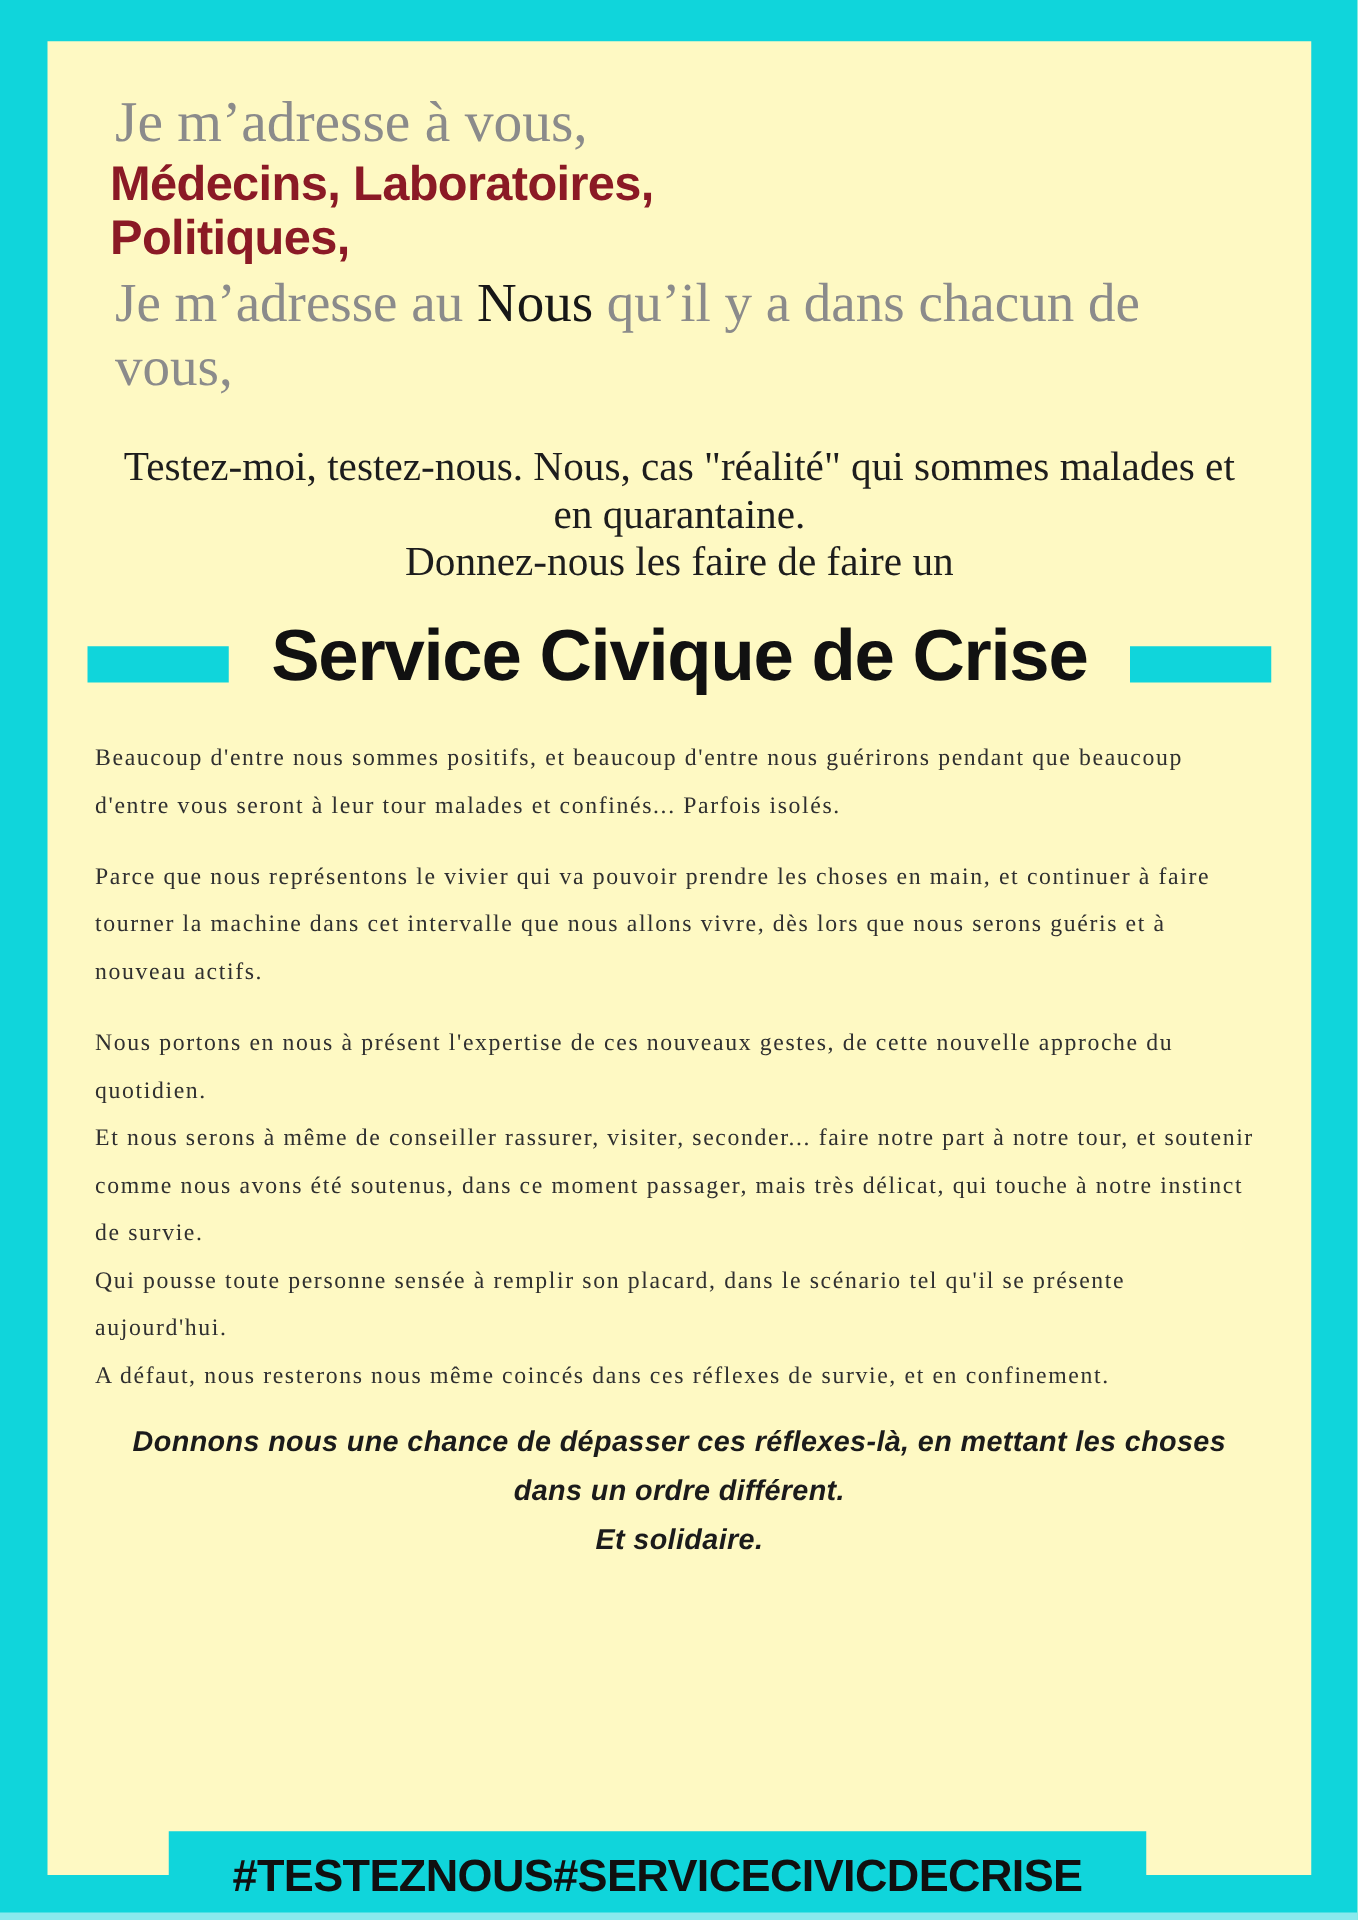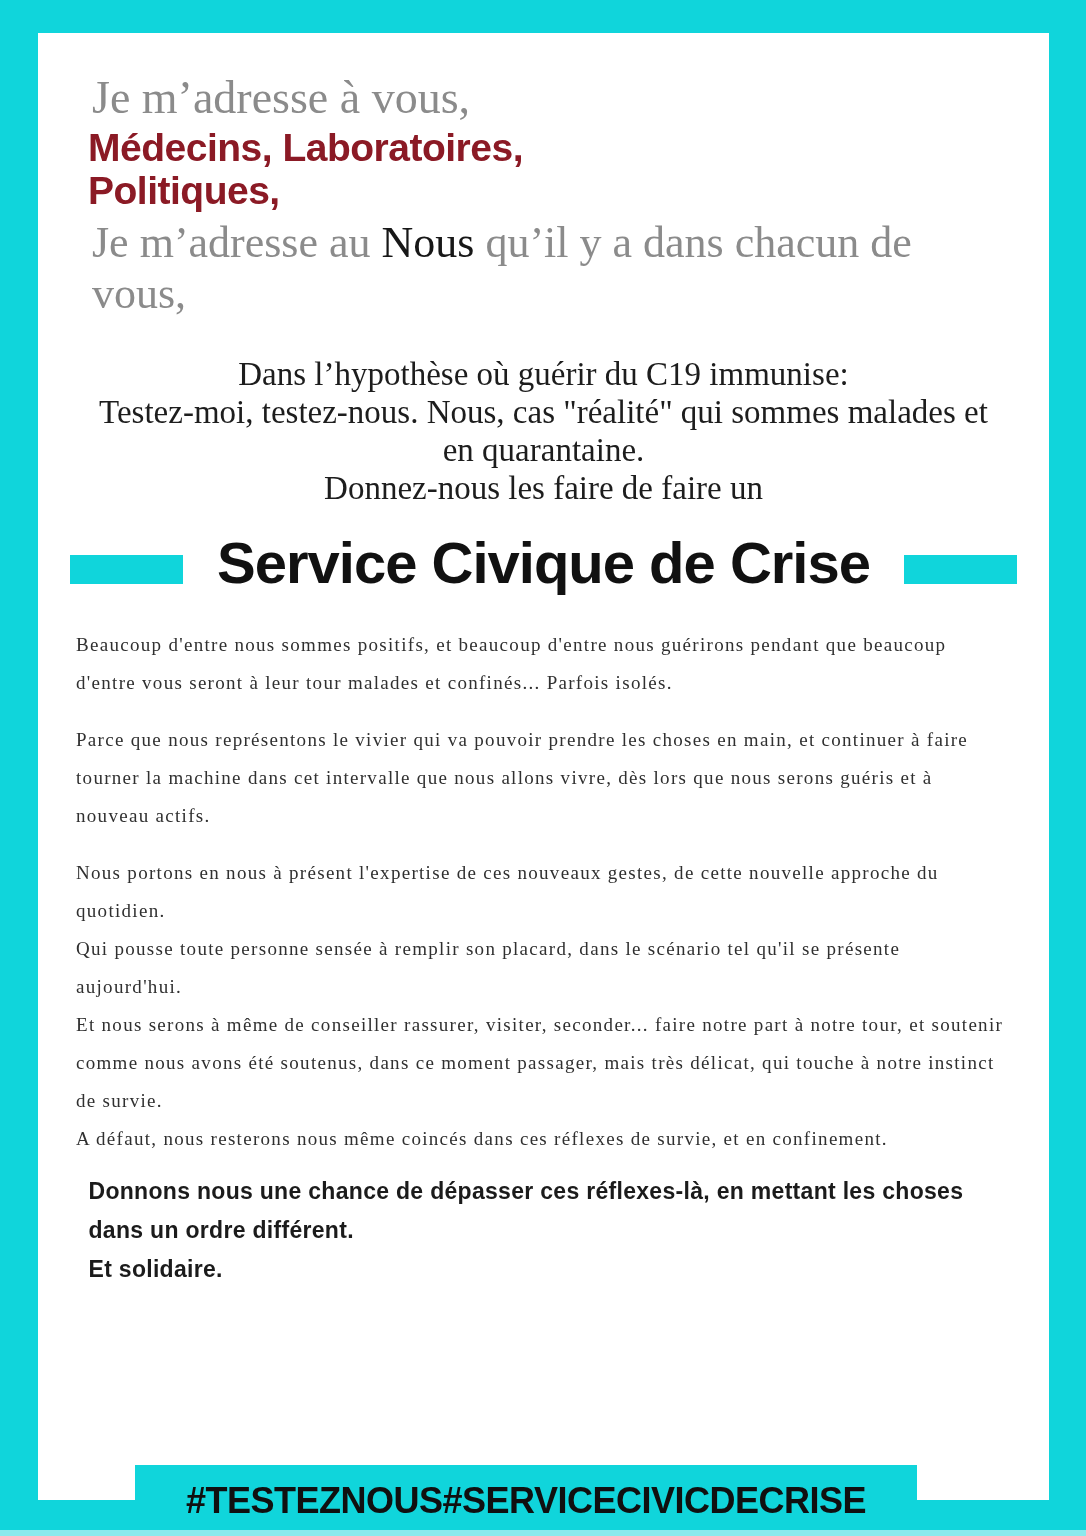--- a/index.html
+++ b/index.html
@@ -16,21 +16,21 @@
 
   .page{
     position:relative;
     width:1086px;height:1536px;
     background:var(--cyan);
     overflow:hidden;
   }
   .sheet{
     position:absolute;left:38px;top:33px;
     width:1011px;height:1467px;
-    background:#ffffff;
+    background:#fef9c3;
     z-index:1;
   }
 
   
   .salutation{
     margin:40px 0 0 54px;
     font-family:"Liberation Serif","DejaVu Serif",serif;
     font-size:46px;line-height:1.08;
     color:var(--gray);
   }
@@ -87,21 +87,23 @@
   }
   .body-text p{margin:0;}
   .paragraphs p{margin-bottom:19px;}
   .continued p{margin:0;}
 
   
   .closing{
     margin:14px auto 0;
     max-width:910px;
     font-size:23px;font-weight:bold;line-height:39px;letter-spacing:0.3px;
+    text-align:center;
     color:#1b1b1b;
+    font-style:italic;
   }
 
   
   .banner{
     position:absolute;left:135px;top:1465px;
     width:782px;height:71px;
     background:var(--cyan);
     display:flex;align-items:center;justify-content:center;
     z-index:2;
   }
@@ -127,21 +129,20 @@
 
     <div class="addressees">
       <div>Médecins, Laboratoires,</div>
       <div>Politiques,</div>
     </div>
 
     <div class="salutation2"><span>Je m’adresse au </span><span class="nous">Nous</span><span> qu’il y a dans chacun de vous,</span></div>
 
     <div class="intro">
 
-        <div class="intro-line">Dans l’hypothèse où guérir du C19 immunise:</div>
 
         <div class="intro-line">Testez-moi, testez-nous. Nous, cas "réalité" qui sommes malades et en quarantaine.</div>
 
         <div class="intro-line">Donnez-nous les faire de faire un</div>
       </div>
 
     <div class="title-row">
       <span class="accent-bar"></span>
       <h1 class="title">Service Civique de Crise</h1>
       <span class="accent-bar"></span>
@@ -152,23 +153,23 @@
 
           <p class="para">Beaucoup d'entre nous sommes positifs, et beaucoup d'entre nous guérirons pendant que beaucoup d'entre vous seront à leur tour malades et confinés... Parfois isolés.</p>
 
           <p class="para">Parce que nous représentons le vivier qui va pouvoir prendre les choses en main, et continuer à faire tourner la machine dans cet intervalle que nous allons vivre, dès lors que nous serons guéris et à nouveau actifs.</p>
 
         </div>
       <div class="continued">
 
           <p class="para">Nous portons en nous à présent l'expertise de ces nouveaux gestes, de cette nouvelle approche du quotidien.</p>
 
+          <p class="para">Et nous serons à même de conseiller rassurer, visiter, seconder... faire notre part à notre tour, et soutenir comme nous avons été soutenus, dans ce moment passager, mais très délicat, qui touche à notre instinct de survie.</p>
+
           <p class="para">Qui pousse toute personne sensée à remplir son placard, dans le scénario tel qu'il se présente aujourd'hui.</p>
-
-          <p class="para">Et nous serons à même de conseiller rassurer, visiter, seconder... faire notre part à notre tour, et soutenir comme nous avons été soutenus, dans ce moment passager, mais très délicat, qui touche à notre instinct de survie.</p>
 
           <p class="para">A défaut, nous resterons nous même coincés  dans ces réflexes de survie, et en confinement.</p>
         </div>
     </div>
 
     <div class="closing">
       <div class="closing-line">Donnons nous une chance de dépasser ces réflexes-là, en mettant les choses dans un ordre différent.</div>
       <div class="closing-line">Et solidaire.</div>
     </div>
 

